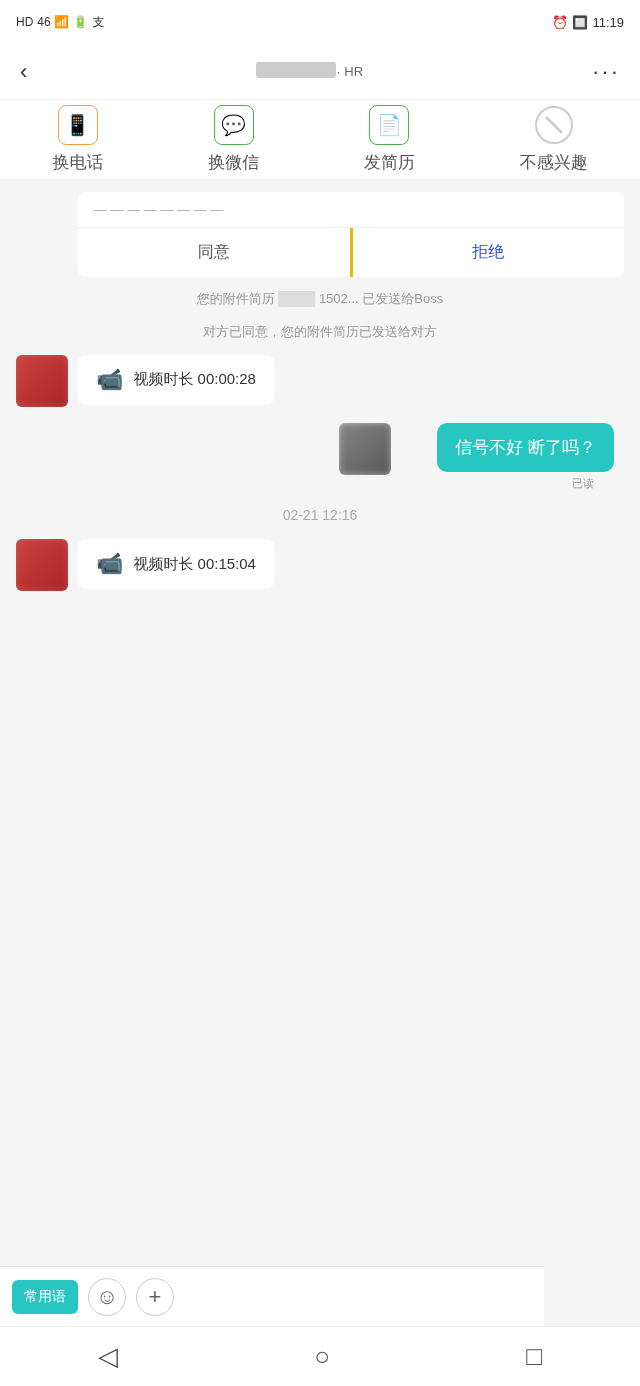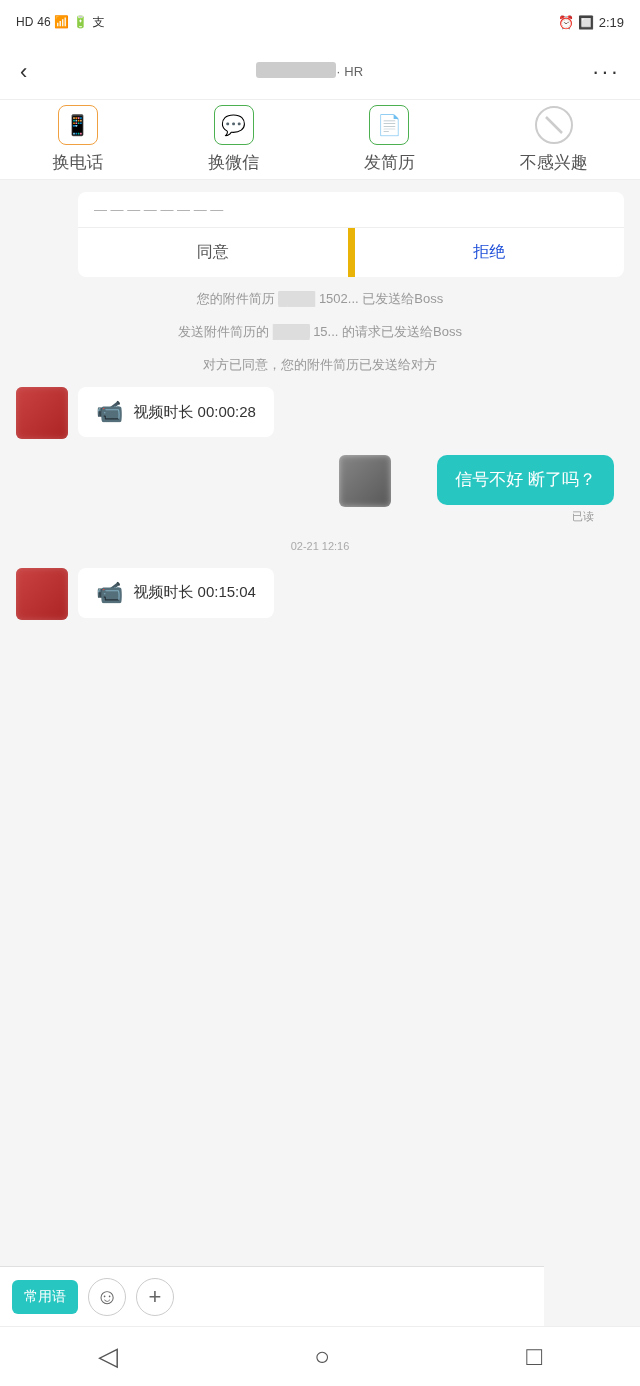--- a/index.html
+++ b/index.html
@@ -141,21 +141,21 @@
     .agree-card-actions {
       display: flex;
     }
     .agree-btn, .reject-btn {
       flex: 1;
       padding: 14px 0;
       text-align: center;
       font-size: 16px;
       cursor: pointer;
     }
-    .agree-btn { color: #555; border-right: 7px solid #eab308; }
+    .agree-btn { color: #555; border-right: 3px solid #eab308; }
     .reject-btn { color: #1d4ed8; }
 
     
     .sys-msg {
       text-align: center;
       color: #999;
       font-size: 13px;
       margin: 12px 40px;
       line-height: 1.6;
     }
@@ -190,21 +190,21 @@
       color: #999;
       text-align: right;
       margin-top: 4px;
       margin-right: 20px;
     }
 
     
     .timestamp {
       text-align: center;
       color: #aaa;
-      font-size: 11px;
+      font-size: 14px;
       margin: 16px 0;
     }
 
     
     .input-bar {
       position: fixed;
       bottom: 60px;
       left: 0;
       width: 544px;
       background: #fff;
@@ -287,21 +287,21 @@
   <div class="status-left">
     <span>HD</span>
     <span>46</span>
     <span>📶</span>
     <span>🔋</span>
     <span>支</span>
   </div>
   <div class="status-right">
     <span>⏰</span>
     <span>🔲</span>
-    <span>2:19</span>
+    <span>11:19</span>
   </div>
 </div>
 
 <div class="nav-bar">
   <span class="nav-back">‹</span>
   <div class="nav-center">
     <div class="nav-name-blur"></div>
     <span class="nav-subtitle">· HR</span>
   </div>
   <span class="nav-more">···</span>
@@ -343,23 +343,20 @@
     <div class="agree-card-actions">
       <div class="agree-btn">同意</div>
       <div class="reject-btn">拒绝</div>
     </div>
   </div>
 
   <div class="sys-msg">
     <span>您的附件简历 <span style="background:#ddd;color:#ddd;border-radius:2px;">████</span> 1502... 已发送给Boss</span>
   </div>
 
-  <div class="sys-msg">
-    <span>发送附件简历的 <span style="background:#ddd;color:#ddd;border-radius:2px;">████</span> 15... 的请求已发送给Boss</span>
-  </div>
 
   <div class="sys-msg">对方已同意，您的附件简历已发送给对方</div>
 
   <div class="msg-row">
     <div class="avatar">
       <div class="avatar-blur"></div>
     </div>
     <div class="bubble-wrap">
       <div class="video-bubble">
         <span class="video-icon">📹</span>

